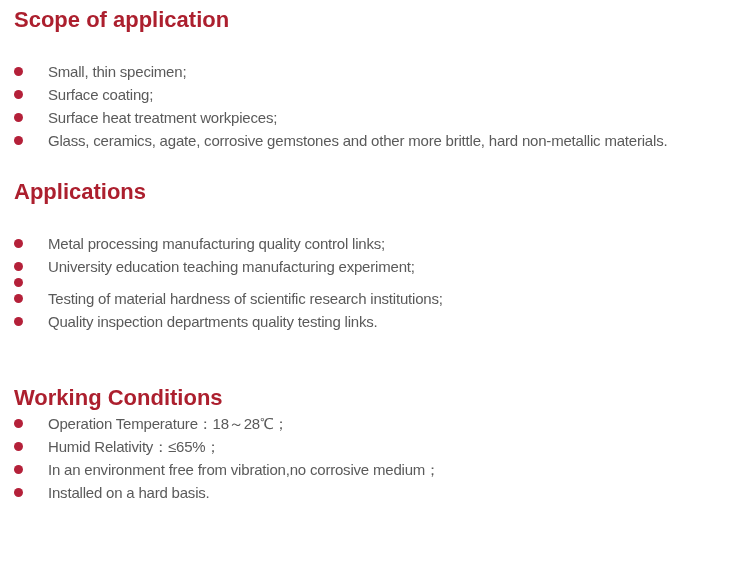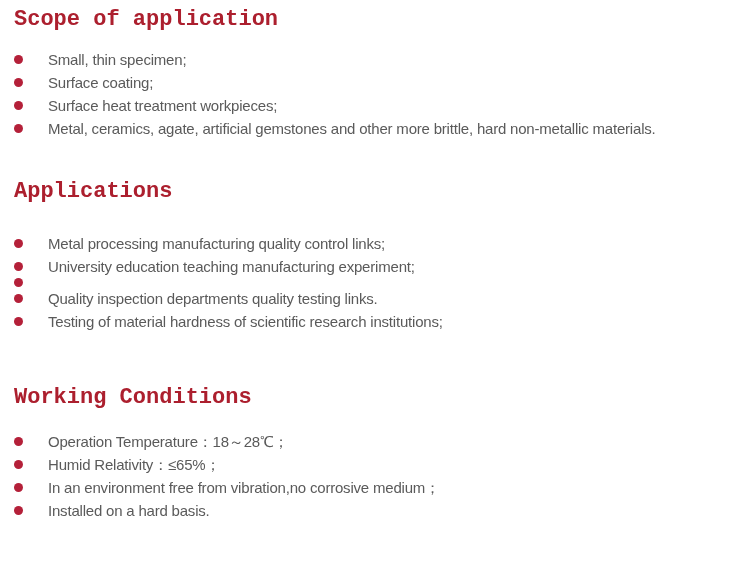--- a/index.html
+++ b/index.html
@@ -19,34 +19,34 @@
     position: absolute;
     left: 14px;
     right: 8px;
   }
   #section-scope   { top: 6px; }
   #section-apps    { top: 178px; }
   #section-working { top: 384px; }
 
   .section-title {
     margin: 0;
-    font-family: Liberation Mono, monospace;
+    font-family: Liberation Sans, sans-serif;
     font-weight: 700;
     font-size: 22px;
     line-height: 28px;
     color: var(--heading, #ac1f2e);
   }
   .bullet-list {
     list-style: none;
     margin: 0;
     padding: 0;
   }
-  #section-scope   .bullet-list { margin-top: 14px; }
+  #section-scope   .bullet-list { margin-top: 26px; }
   #section-apps    .bullet-list { margin-top: 26px; }
-  #section-working .bullet-list { margin-top: 18px; }
+  #section-working .bullet-list { }
 
   .list-item {
     display: flex;
     align-items: center;
     line-height: 23px;
     font-size: 15px;
     color: var(--body, #5a5a5a);
     letter-spacing: -0.2px;
     white-space: nowrap;
   }
@@ -74,46 +74,46 @@
       <li class="list-item">
         <span class="bullet"></span>
         <span>Surface coating;</span>
       </li>
       <li class="list-item">
         <span class="bullet"></span>
         <span>Surface heat treatment workpieces;</span>
       </li>
       <li class="list-item">
         <span class="bullet"></span>
-        <span>Metal, ceramics, agate, artificial gemstones and other more brittle, hard non-metallic materials.</span>
+        <span>Glass, ceramics, agate, corrosive gemstones and other more brittle, hard non-metallic materials.</span>
       </li>
     </ul>
   </section>
 
   <section class="section" id="section-apps">
     <h2 class="section-title">Applications</h2>
     <ul class="bullet-list">
       <li class="list-item">
         <span class="bullet"></span>
         <span>Metal processing manufacturing quality control links;</span>
       </li>
       <li class="list-item">
         <span class="bullet"></span>
         <span>University education teaching manufacturing experiment;</span>
       </li>
       <li class="list-item">
         <span class="bullet"></span>
       </li>
       <li class="list-item">
         <span class="bullet"></span>
-        <span>Quality inspection departments quality testing links.</span>
+        <span>Testing of material hardness of scientific research institutions;</span>
       </li>
       <li class="list-item">
         <span class="bullet"></span>
-        <span>Testing of material hardness of scientific research institutions;</span>
+        <span>Quality inspection departments quality testing links.</span>
       </li>
     </ul>
   </section>
 
   <section class="section" id="section-working">
     <h2 class="section-title">Working Conditions</h2>
     <ul class="bullet-list">
       <li class="list-item">
         <span class="bullet"></span>
         <span>Operation Temperature：18～28℃；</span>

